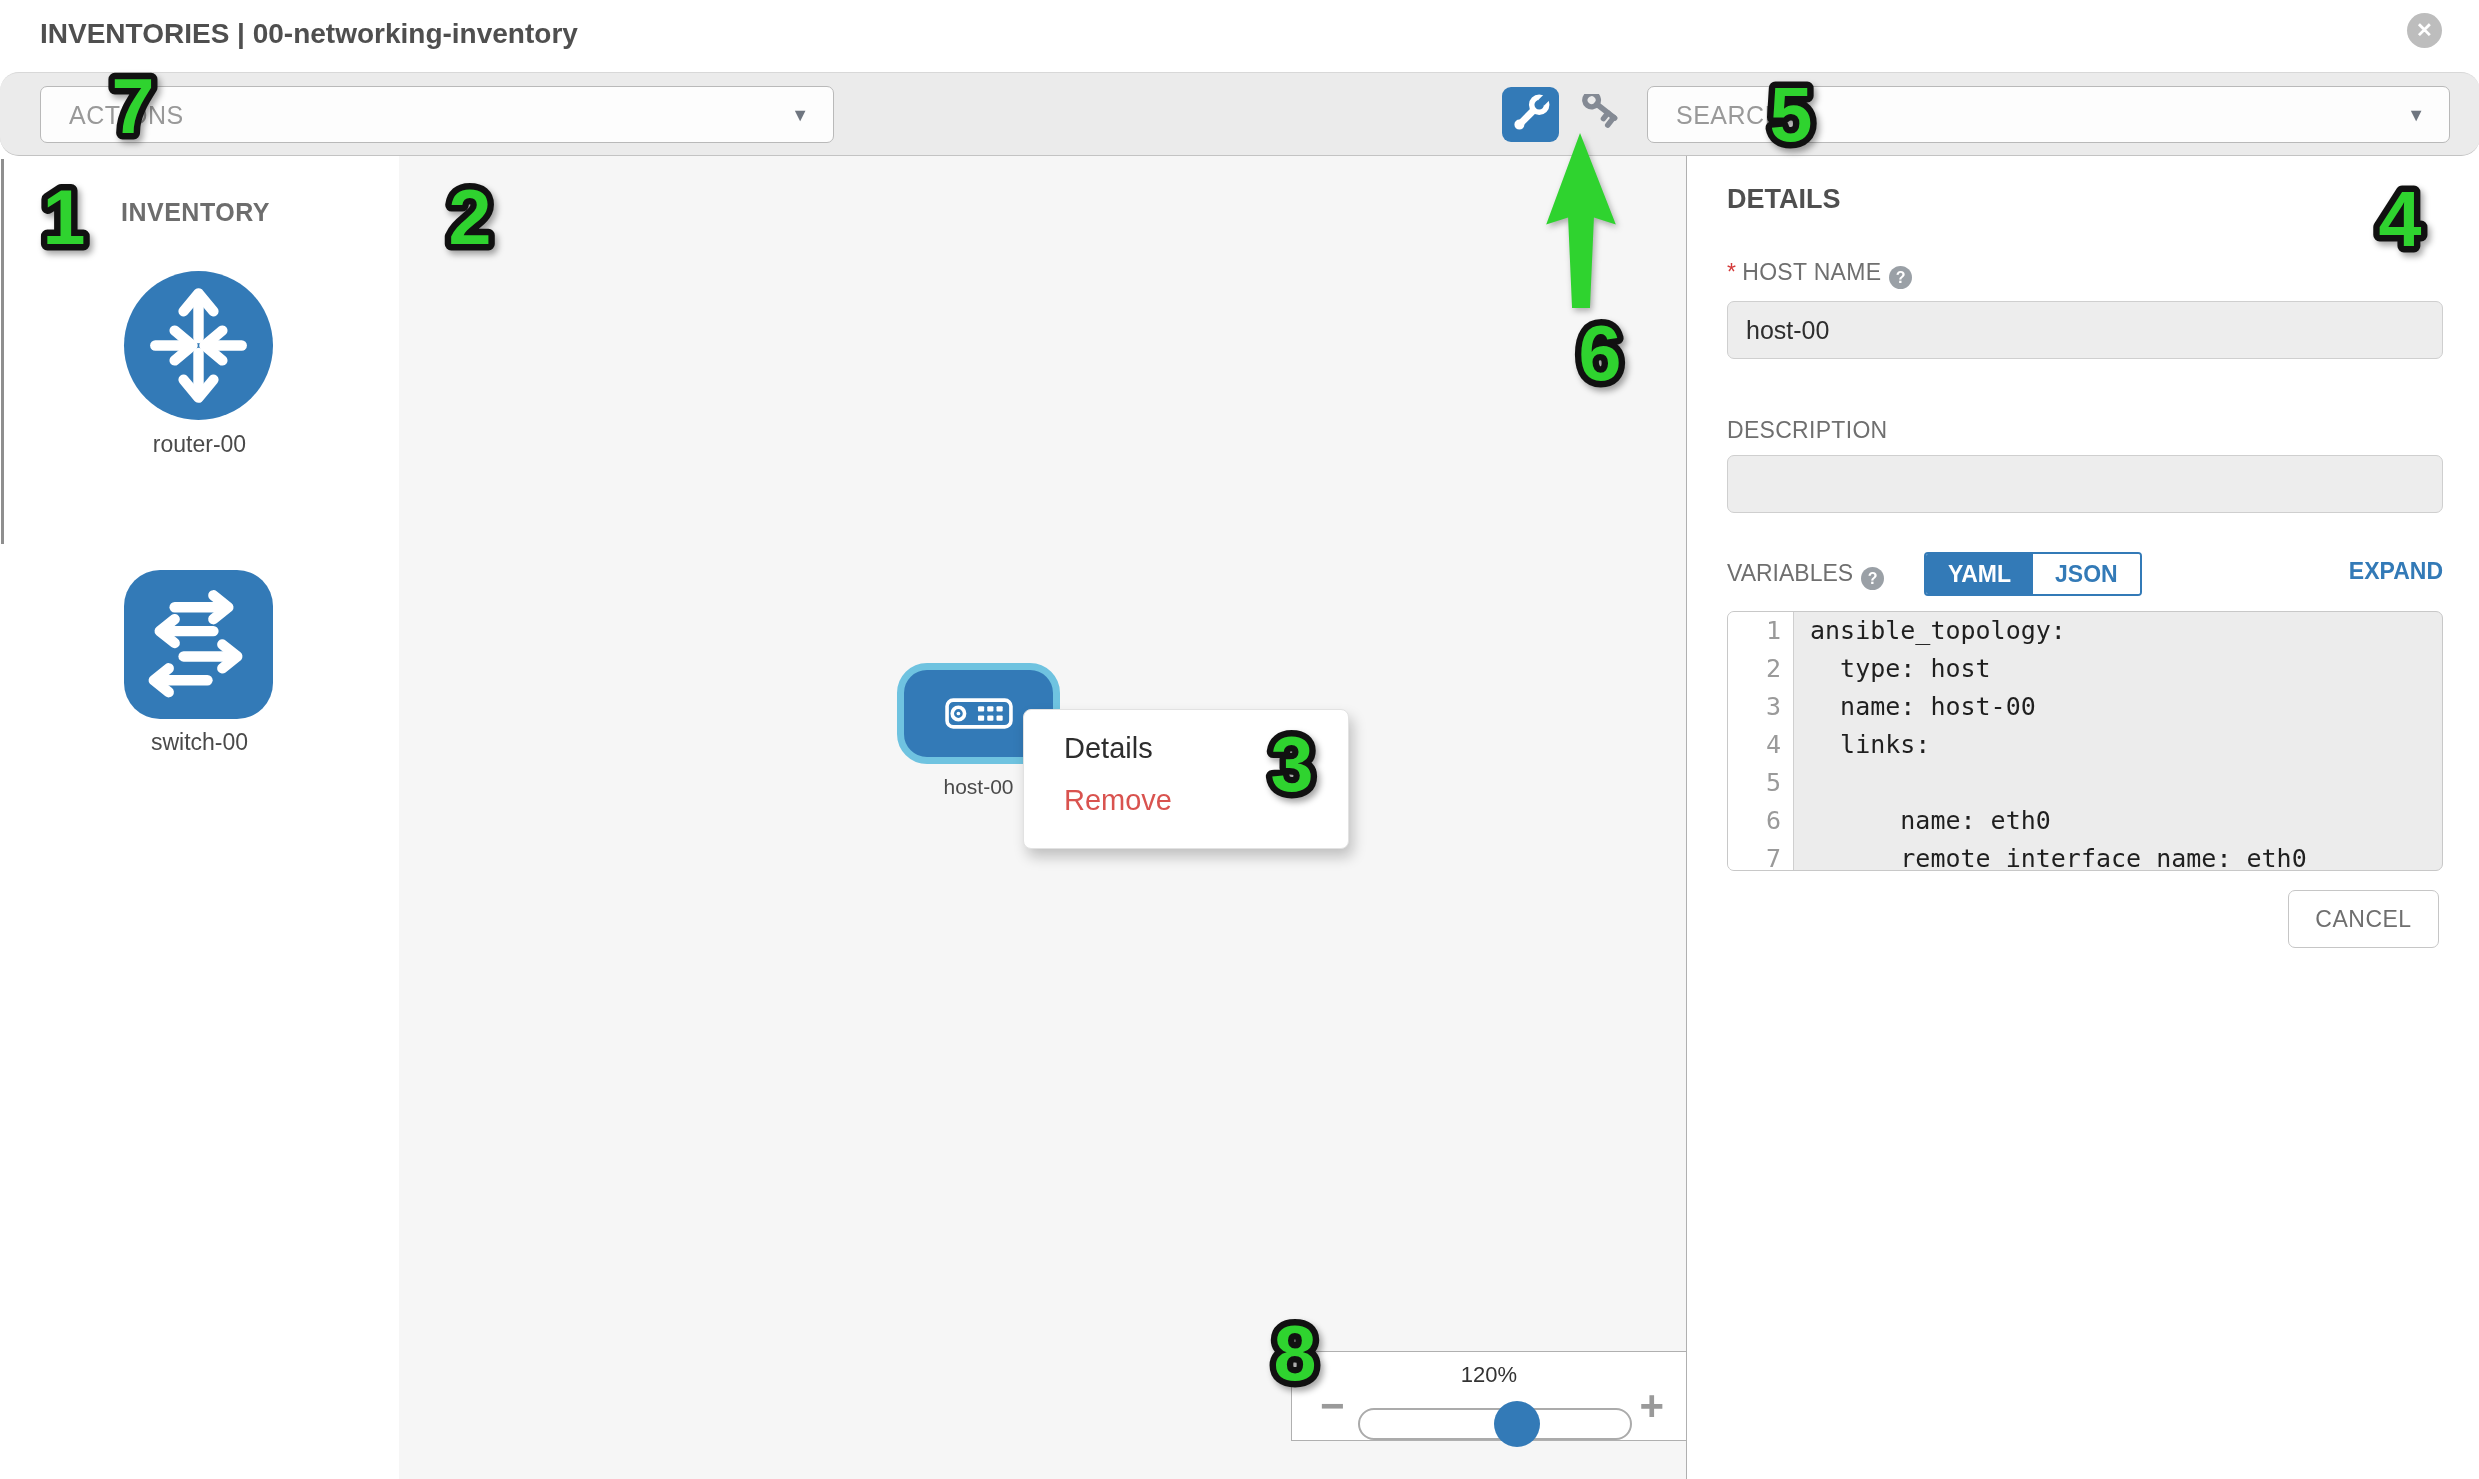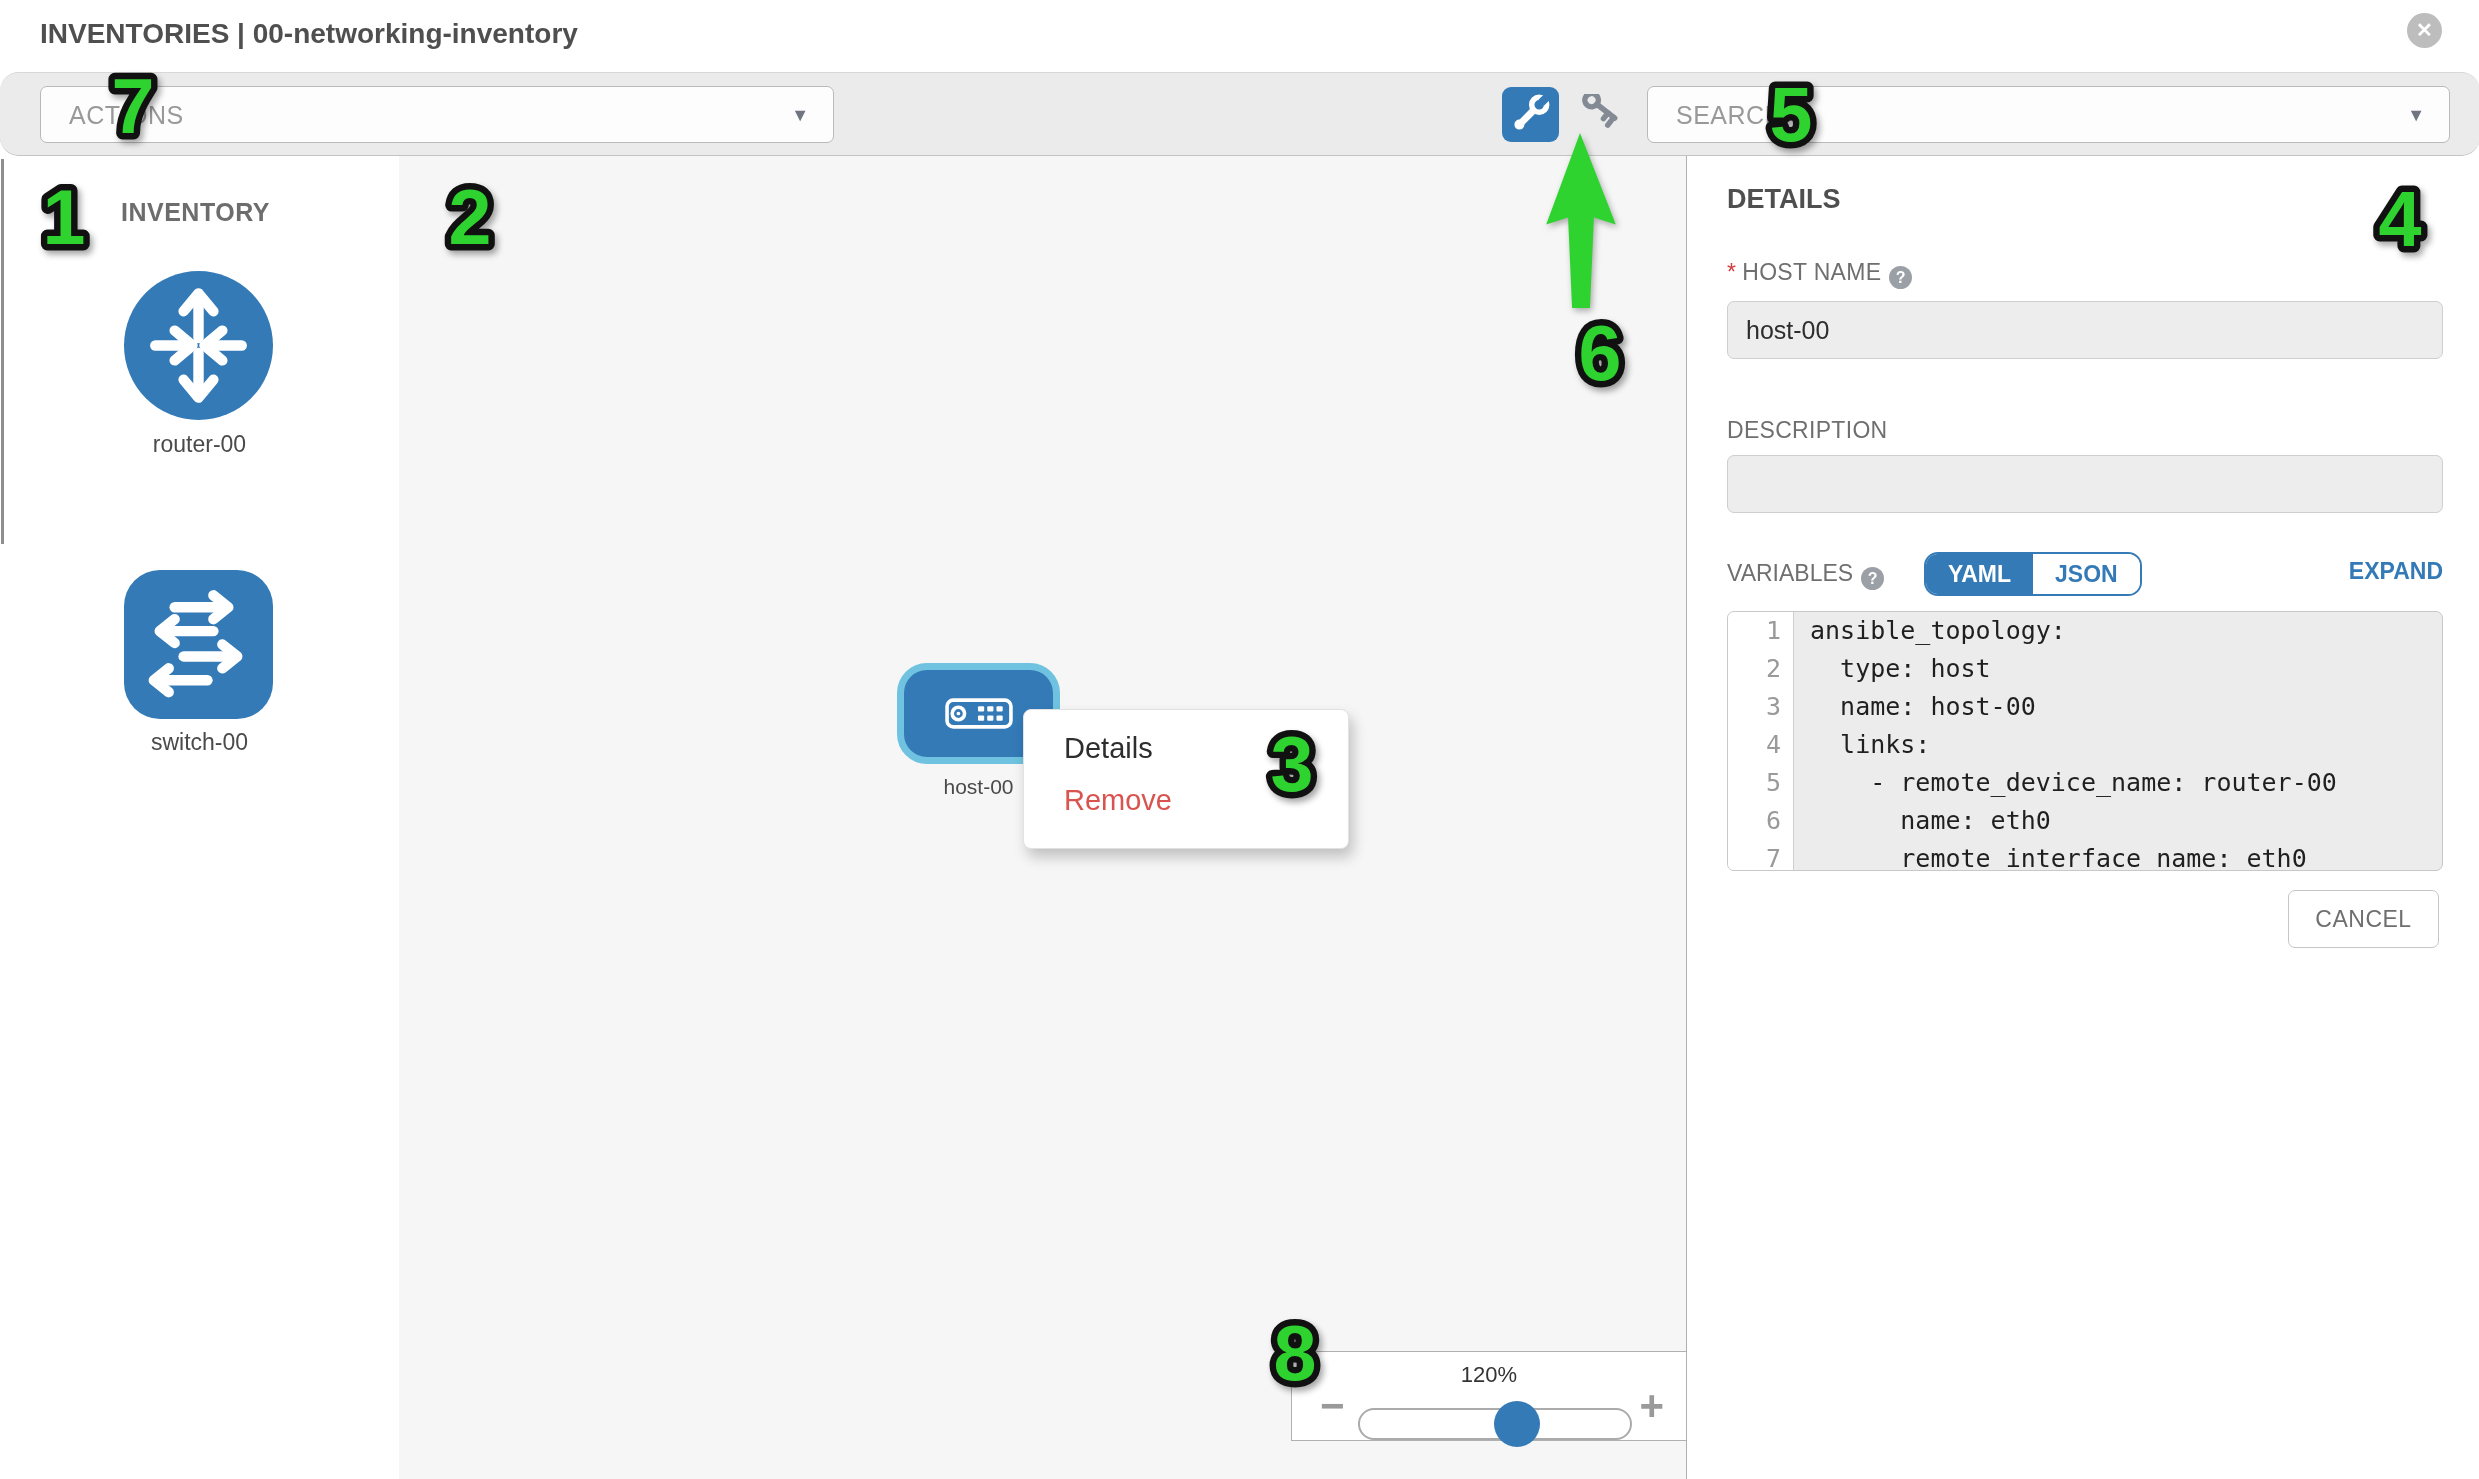--- a/index.html
+++ b/index.html
@@ -75,21 +75,21 @@
   .text-input { position:absolute; left:39px; width:716px; height:58px; background:#ededed;
                 border:1px solid #cfcfcf; border-radius:7px; font-size:25px; color:#2e2e2e; padding:0 18px;
                 line-height:56px; font-family:"Liberation Sans", sans-serif; }
   .hostname-label { top:103px; }
   .hostname-input { top:145px; }
   .desc-label { top:261px; }
   .desc-input { top:299px; }
 
   .vars-row { position:absolute; left:39px; top:396px; width:716px; height:44px; }
   .vars-label-wrap { position:absolute; left:0; top:8px; font-size:23px; color:#6f6f6f; }
-  .fmt-toggle { position:absolute; left:197px; top:0; height:44px; border:2px solid #337ab7; border-radius:14px;
+  .fmt-toggle { position:absolute; left:197px; top:0; height:44px; border:2px solid #337ab7; border-radius:4px;
                 overflow:hidden; display:flex; background:#fff; }
   .fmt-tab { height:40px; line-height:40px; padding:0 22px; font-size:23px; font-weight:bold; }
   .fmt-tab.active { background:#337ab7; color:#fff; }
   .fmt-tab.inactive { background:#fff; color:#337ab7; }
   .expand-link { position:absolute; right:0; top:6px; font-size:23px; font-weight:bold; color:#337ab7; }
 
   .editor { position:absolute; left:39px; top:455px; width:716px; height:260px; border:1px solid #c8c8c8;
             border-radius:7px; overflow:hidden; background:#ececec; }
   .code-row { display:flex; height:38px; line-height:38px; font-family:"DejaVu Sans Mono", monospace; font-size:25px; }
   .code-row .ln { width:66px; background:#fff; border-right:1px solid #cfcfcf; color:#9a9a9a;
@@ -256,21 +256,20 @@
       <div class="code-row">
           <span class="ln">3</span>
           <span class="cd">  name: host-00</span>
         </div>
       <div class="code-row">
           <span class="ln">4</span>
           <span class="cd">  links:</span>
         </div>
       <div class="code-row">
           <span class="ln">5</span>
-          <span class="cd">    - remote_device_name: router-00</span>
         </div>
       <div class="code-row">
           <span class="ln">6</span>
           <span class="cd">      name: eth0</span>
         </div>
       <div class="code-row">
           <span class="ln">7</span>
           <span class="cd">      remote_interface_name: eth0</span>
         </div>
     </div>

